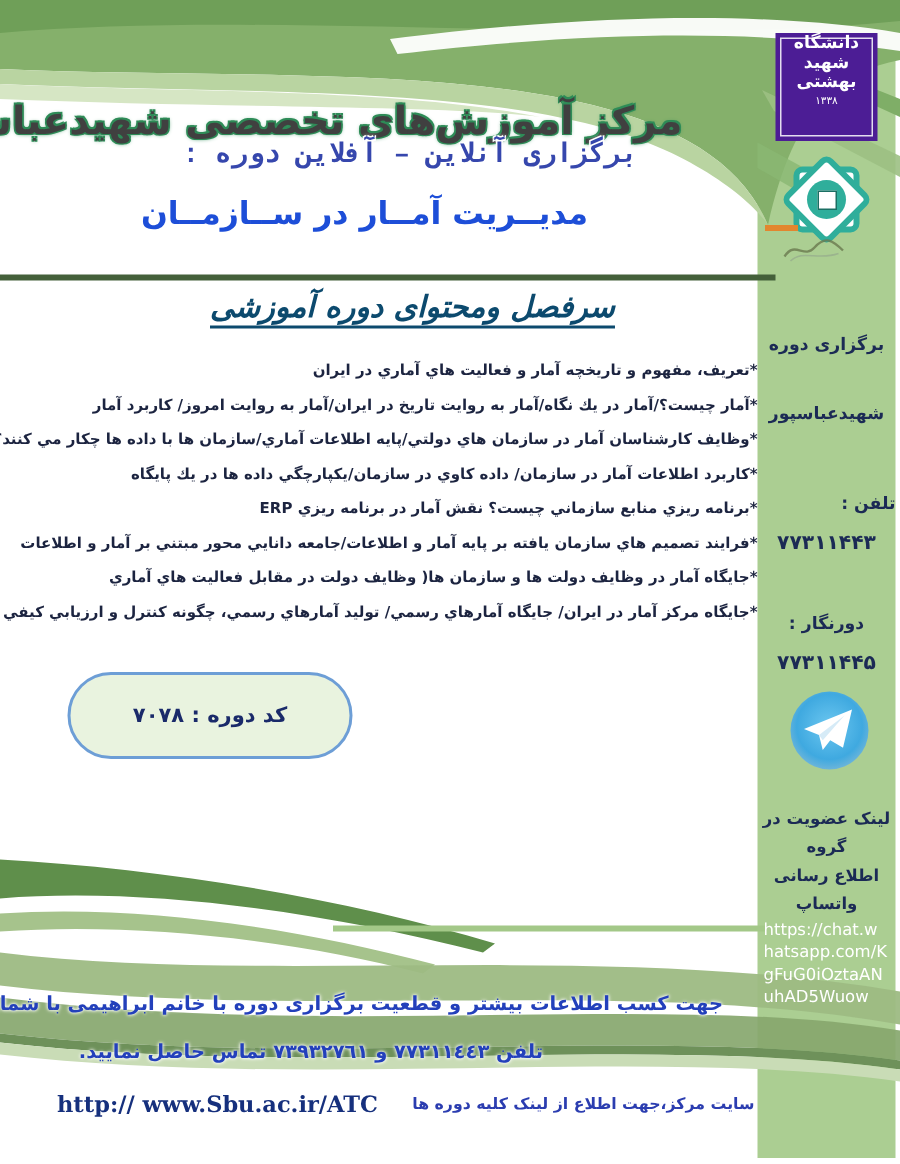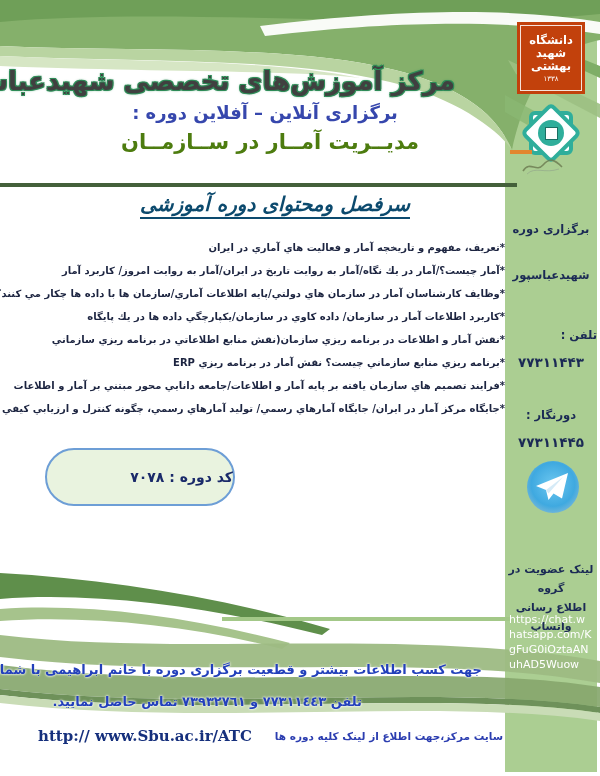--- a/index.html
+++ b/index.html
@@ -18,46 +18,47 @@
 
   
   .org-title {
     top:38px; right:145px; direction:rtl; white-space:nowrap;
     font-size:26px; font-weight:bold; color:#404040; letter-spacing:.5px;
     text-shadow:-1px -1px 0 #2e8b57, 1px -1px 0 #2e8b57, -1px 1px 0 #2e8b57,
                  1px 1px 0 #2e8b57, 0 0 3px #2e8b57;
     margin-top:28px;
   }
   .mode-title {
-    top:102px; left:105px; width:320px; direction:rtl; text-align:center; white-space:nowrap;
+    top:92px; left:105px; width:320px; direction:rtl; white-space:nowrap;
     font-size:18px; font-weight:bold; color:#3647ad;
     text-shadow:-1px -1px 0 #fff,1px -1px 0 #fff,-1px 1px 0 #fff,1px 1px 0 #fff,0 0 3px #fff;
+    font-family:Liberation Mono, monospace;
   }
   .course-title {
-    top:130px; left:115px; width:310px; direction:rtl; text-align:center; white-space:nowrap;
-    font-size:21px; font-weight:bold; color:#4d7c0f;
+    top:130px; left:88px; width:310px; direction:rtl; text-align:center; white-space:nowrap;
+    font-size:21px; font-weight:bold; color:#1d4ed8;
     text-shadow:-1px -1px 0 #fff,1px -1px 0 #fff,-1px 1px 0 #fff,1px 1px 0 #fff,0 0 4px #fff;
   }
   .header-divider { top:183px; left:0; width:517px; height:4px; background:#44603a; }
 
   
   .section-title {
     top:192px; left:130px; width:290px; direction:rtl; text-align:center; white-space:nowrap;
     font-size:20px; font-weight:bold; font-style:italic; color:#0c4a6e;
     text-decoration:underline; text-underline-offset:6px; text-decoration-thickness:2px;
   }
   .bullets {
     top:236px; right:95px; width:476px; direction:rtl; text-align:right;
     font-size:10px; font-weight:bold; color:#1c2440;
   }
   .bullets div { line-height:23px; white-space:nowrap; }
 
   .pill {
     background:#e9f3df; border:2px solid #6d9ed6; border-radius:32px;
-    display:flex; flex-direction:column; justify-content:center; align-items:flex-start;
+    display:flex; flex-direction:column; justify-content:center; align-items:center;
     direction:rtl; color:#1a2a6a; font-weight:bold;
   }
   .pill-code { left:45px; top:448px; width:190px; height:58px; font-size:14px; }
   .pill-time { left:210px; top:513px; width:296px; height:92px; font-size:13px; gap:10px; }
   .pill-time .l2 { font-size:12px; white-space:nowrap; }
 
   .footer-divider-green { top:617px; left:222px; width:288px; height:4px; background:#a3c888; }
 
   
   .contact-1 {
@@ -75,22 +76,22 @@
     font-size:15px; font-weight:bold; color:#16307d; text-decoration:none; white-space:nowrap;
   }
   .site-note {
     top:730px; right:97px; direction:rtl; white-space:nowrap;
     font-size:10.5px; font-weight:bold; color:#2b3db0;
   }
 
   
   .sidebar-content { left:505px; top:8px; width:92px; height:764px; z-index:3; position:absolute; }
   .uni-logo {
-    position:absolute; left:12px; top:14px; width:68px; height:72px; background:#c2410c;
-    display:flex; flex-direction:column; align-items:center; justify-content:center;
+    position:absolute; left:12px; top:14px; width:68px; height:72px; background:#4c1d95;
+    display:flex; flex-direction:column; align-items:center; justify-content:flex-start;
   }
   .uni-logo .frame { position:absolute; inset:3px; border:1px solid rgba(255,255,255,.85); }
   .uni-logo .txt {
     direction:rtl; color:#fff; font-weight:bold; font-size:11.5px; line-height:13px;
     text-align:center; width:58px;
   }
   .uni-logo .yr { color:#fff; font-size:7px; margin-top:2px; }
 
   .emblem { position:absolute; left:15px; top:94px; width:62px; height:62px; }
   .emblem .sq {
@@ -111,21 +112,21 @@
             font-weight:bold; color:#1b2a55; }
   .sb-org1 { top:214px; font-size:11.5px; }
   .sb-org2 { top:244px; font-size:11.5px;margin-top:16px; }
   .sb-phlab { top:320px; font-size:11.5px;text-align:right; }
   .sb-phone { top:346px; font-size:13.5px; letter-spacing:.5px; }
   .sb-fxlab { top:400px; font-size:11.5px; }
   .sb-fax   { top:426px; font-size:13.5px; letter-spacing:.5px; }
 
   .telegram { position:absolute; left:21px; top:452px; width:54px; height:54px; cursor:pointer; }
 
-  .wa-label { top:528px; font-size:11px; line-height:19px;margin-top:24px; }
+  .wa-label { top:528px; font-size:11px; line-height:19px; }
   .wa-url {
     position:absolute; top:604px; left:4px; width:86px; text-align:left;
     font-size:11px; line-height:15px; color:#ffffff; font-weight:normal;
     text-decoration:none; display:block; word-break:break-all;
   }
 </style>
 </head>
 <body>
 
 <div class="page">
@@ -157,23 +158,23 @@
   <div class="abs layer3 course-title">مدیــریت آمــار در ســازمــان</div>
   <div class="abs layer3 header-divider"></div>
 
   <div class="abs layer3 section-title">سرفصل ومحتوای دوره آموزشی</div>
 
   <div class="abs layer3 bullets">
     <div>*تعریف، مفهوم و تاریخچه آمار و فعالیت هاي آماري در ایران</div>
     <div>*آمار چیست؟/آمار در یك نگاه/آمار به روایت تاریخ در ایران/آمار به روایت امروز/ کاربرد آمار</div>
     <div>*وظایف کارشناسان آمار در سازمان هاي دولتي/پایه اطلاعات آماري/سازمان ها با داده ها چکار مي کنند؟</div>
     <div>*کاربرد اطلاعات آمار در سازمان/ داده کاوي در سازمان/یکپارچگي داده ها در یك پایگاه</div>
-    <div>*نقش آمار و اطلاعات در برنامه ریزي سازمان(نقش منابع اطلاعاتي در برنامه ریزي سازماني</div>
     <div>*برنامه ریزي منابع سازماني چیست؟ نقش آمار در برنامه ریزي ERP</div>
     <div>*فرایند تصمیم هاي سازمان یافته بر پایه آمار و اطلاعات/جامعه دانایي محور مبتني بر آمار و اطلاعات</div>
+    <div>*جایگاه آمار در وظایف دولت ها و سازمان ها( وظایف دولت در مقابل فعالیت هاي آماري</div>
     <div>*جایگاه مرکز آمار در ایران/ جایگاه آمارهاي رسمي/ تولید آمارهاي رسمي، چگونه کنترل و ارزیابي کیفي مي شوند؟</div>
   </div>
 
   <div class="abs layer3 pill pill-code">
     <span>کد دوره : ۷۰۷۸</span>
   </div>
 
 
   <div class="abs layer3 footer-divider-green"></div>
 

